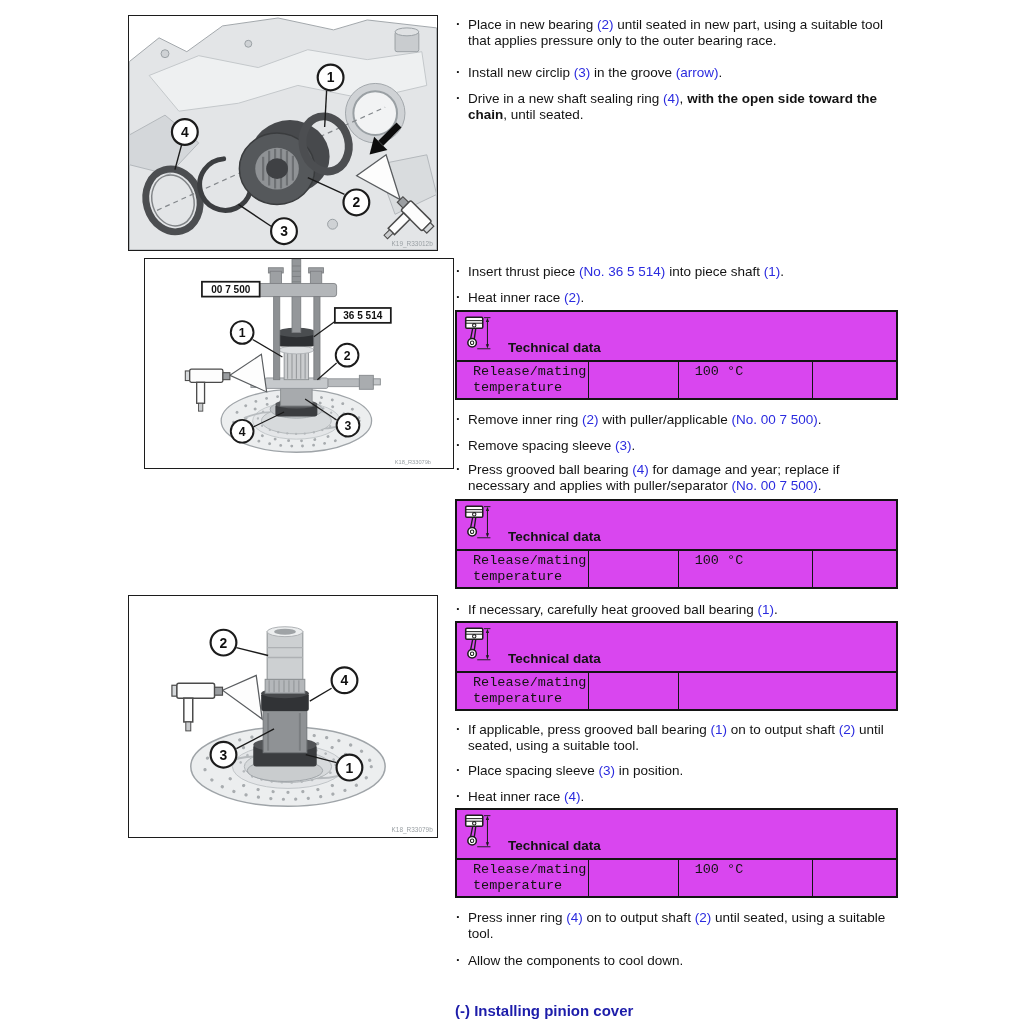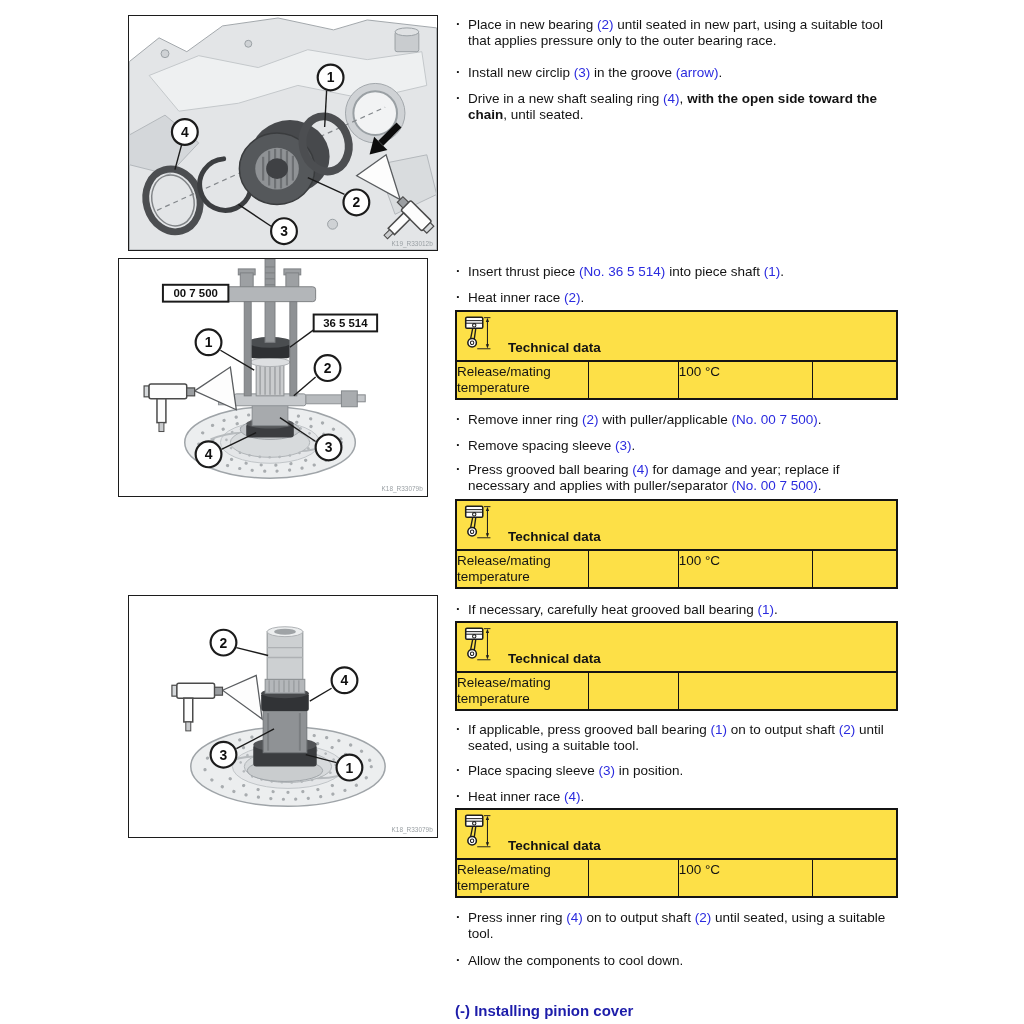--- a/index.html
+++ b/index.html
@@ -1,34 +1,34 @@
 <!DOCTYPE html>
 <html><head>
 <meta charset="utf-8">
 <style>
   html,body{margin:0;padding:0;background:#ffffff;}
   .page{position:relative;width:1024px;height:1024px;background:#ffffff;overflow:hidden;
         font-family:"Liberation Sans",sans-serif;color:#131313;}
   .fig{position:absolute;border:1.5px solid #1c1c1c;background:#fff;box-sizing:border-box;}
   #fig1{left:128px;top:15px;width:310px;height:236px;}
-  #fig2{left:118px;top:258px;width:310px;height:239px;}
+  #fig2{left:144px;top:258px;width:310px;height:211px;}
   #fig3{left:128px;top:595px;width:310px;height:243px;}
   .fig svg{display:block;width:100%;height:100%;}
   .content{position:absolute;left:455px;top:10px;width:443px;}
   .bullet{position:relative;padding-left:13px;font-size:13.5px;line-height:16px;}
   .dot{position:absolute;left:1px;top:-1px;font-weight:bold;}
   .lnk{color:#2b2bdf;cursor:pointer;}
   .b{font-weight:bold;}
-  .tdata{border:2px solid #141414;background:#fde047;}
+  .tdata{border:2px solid #141414;background:#d946ef;}
   .thead{display:flex;align-items:flex-end;gap:15px;height:50px;box-sizing:border-box;
          padding:3px 6px 5px 7px;border-bottom:2px solid #141414;}
   .ttitle{font-weight:bold;font-size:13.5px;}
   .trow{display:grid;grid-template-columns:30% 20.5% 30.5% 19%;}
-  .tc{border-right:1.6px solid #141414;padding:2px 0;font-size:13.5px;line-height:16px;
-      min-height:36px;box-sizing:border-box;}
+  .tc{border-right:1.6px solid #141414;padding:2px 16px;font-size:13.5px;line-height:16px;
+      min-height:36px;box-sizing:border-box;font-family:Liberation Mono, monospace;}
   .tc:last-child{border-right:none;}
   .subheading{font-size:15px;font-weight:bold;color:#1d1daa;}
   .callout-num{font:bold 14px "Liberation Sans",sans-serif;fill:#101010;text-anchor:middle;}
   .figcap{font:6.5px "Liberation Sans",sans-serif;fill:#9aa0a4;text-anchor:end;}
   .toollbl{font:bold 11.5px "Liberation Sans",sans-serif;fill:#101010;text-anchor:middle;}
   .ldr{stroke:#1b1b1b;stroke-width:1.4;}
   .cc{fill:#ffffff;stroke:#1b1b1b;stroke-width:2.2;}
 </style>
 </head>
 <body>

